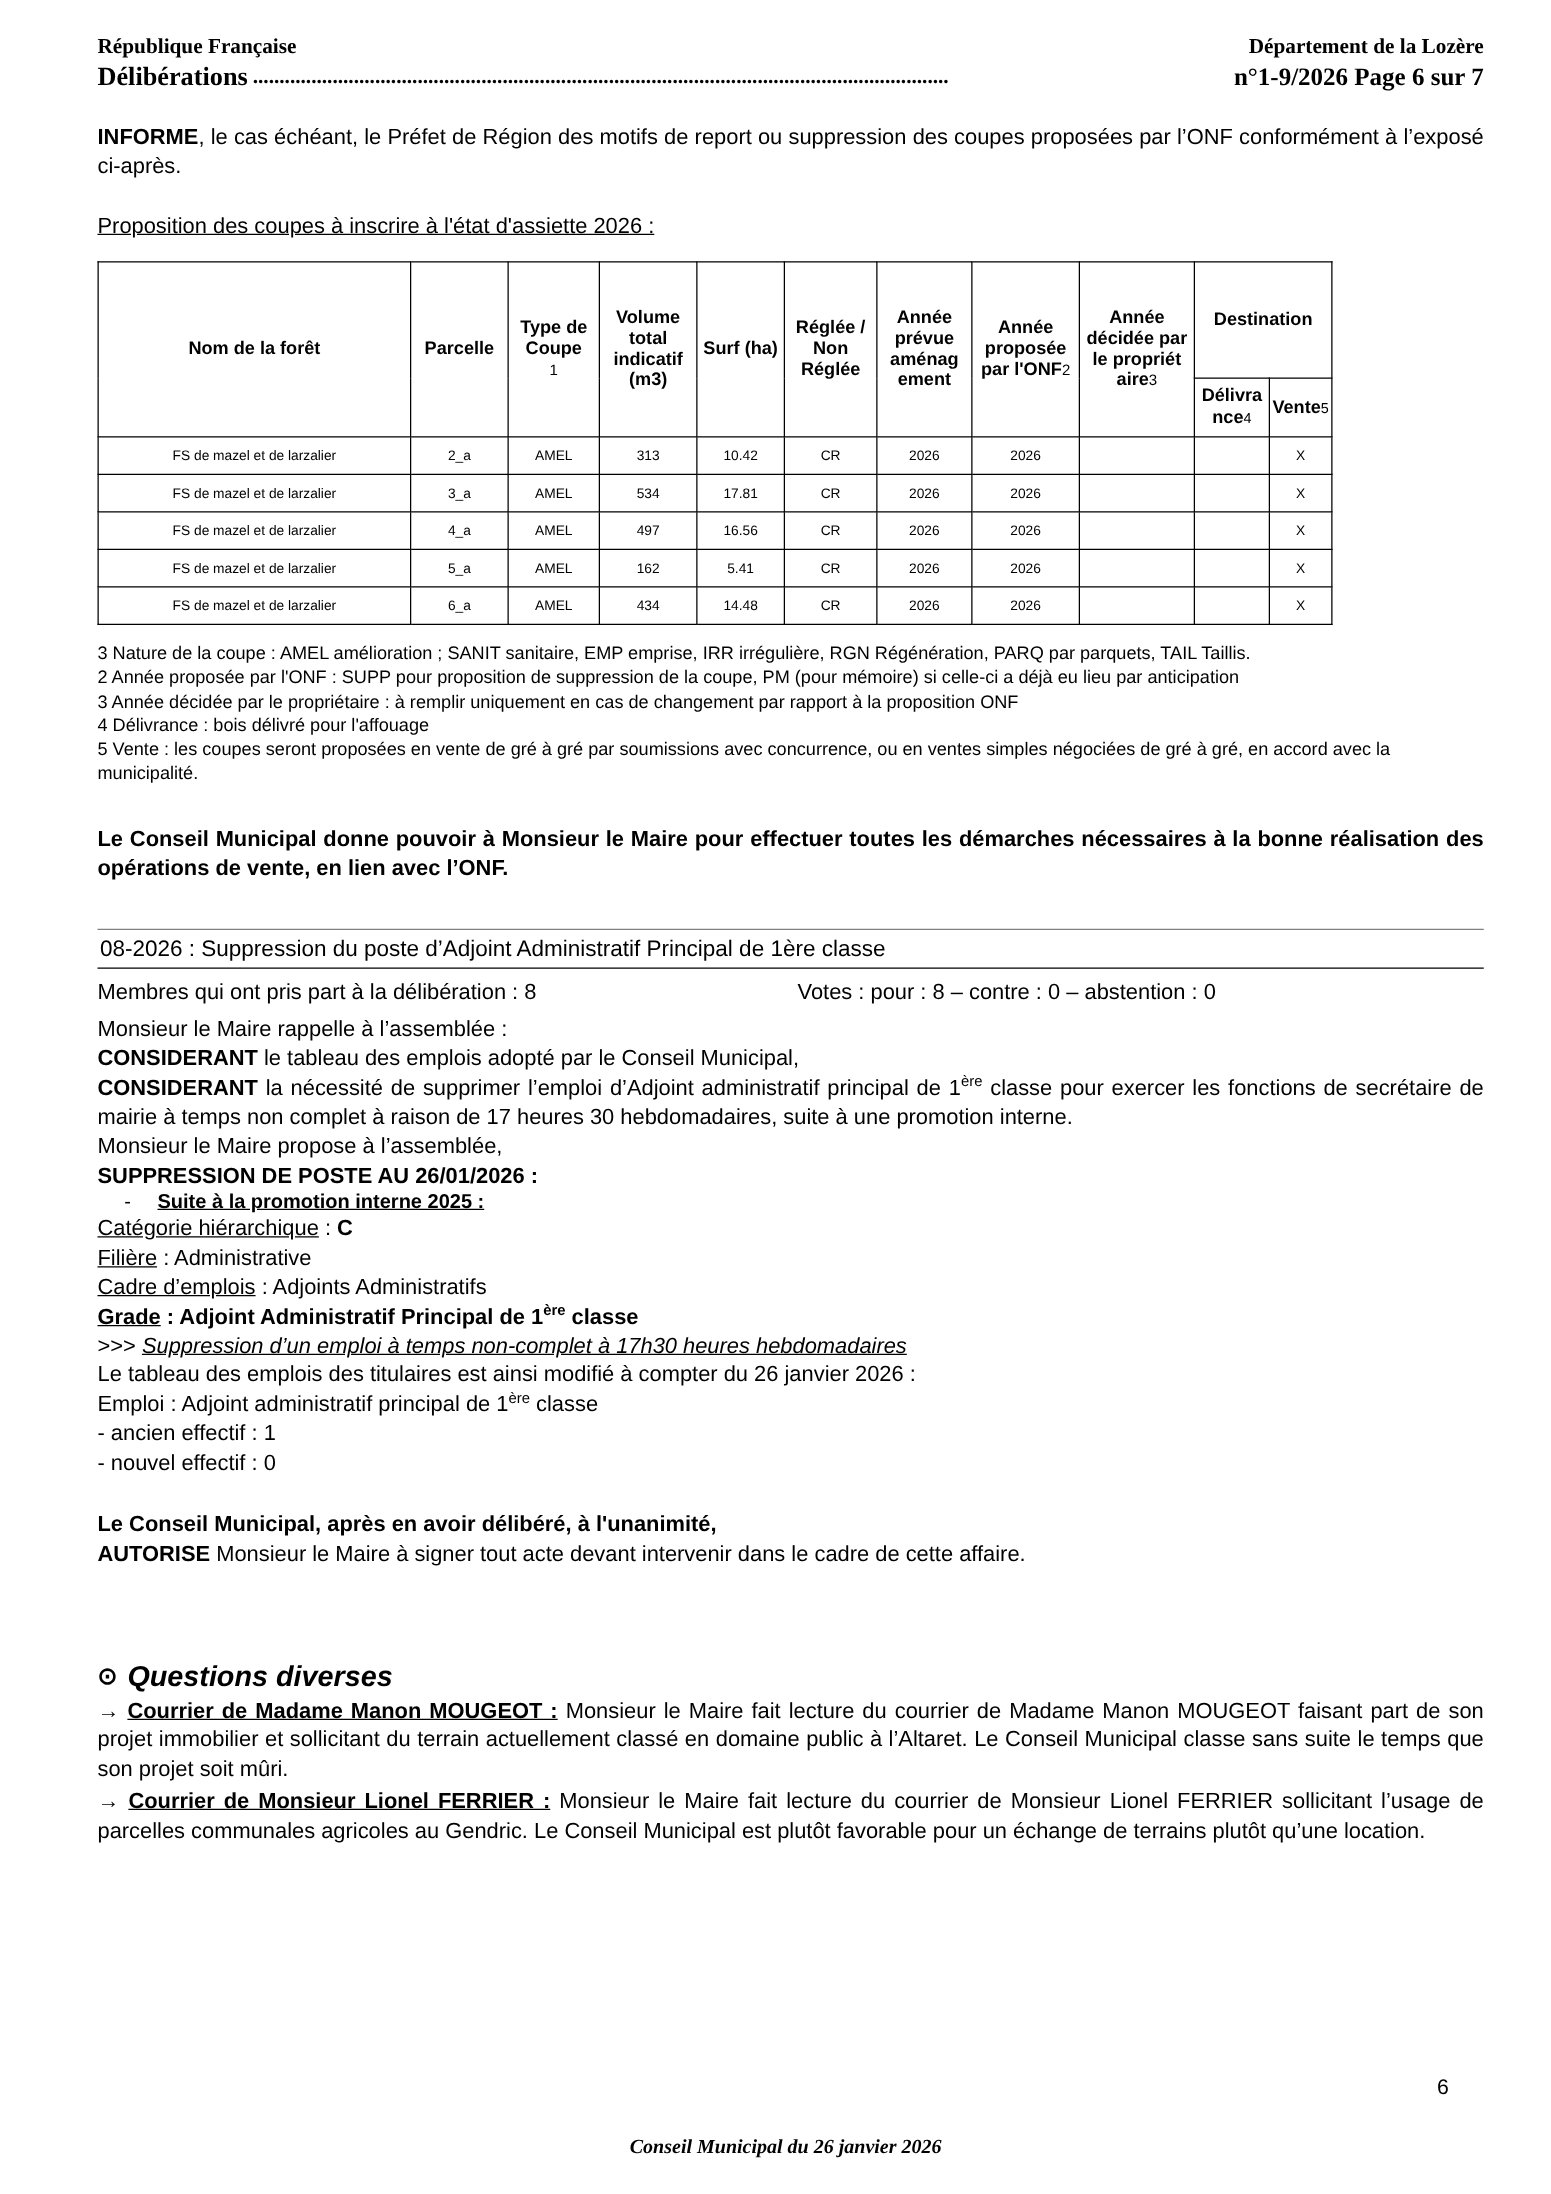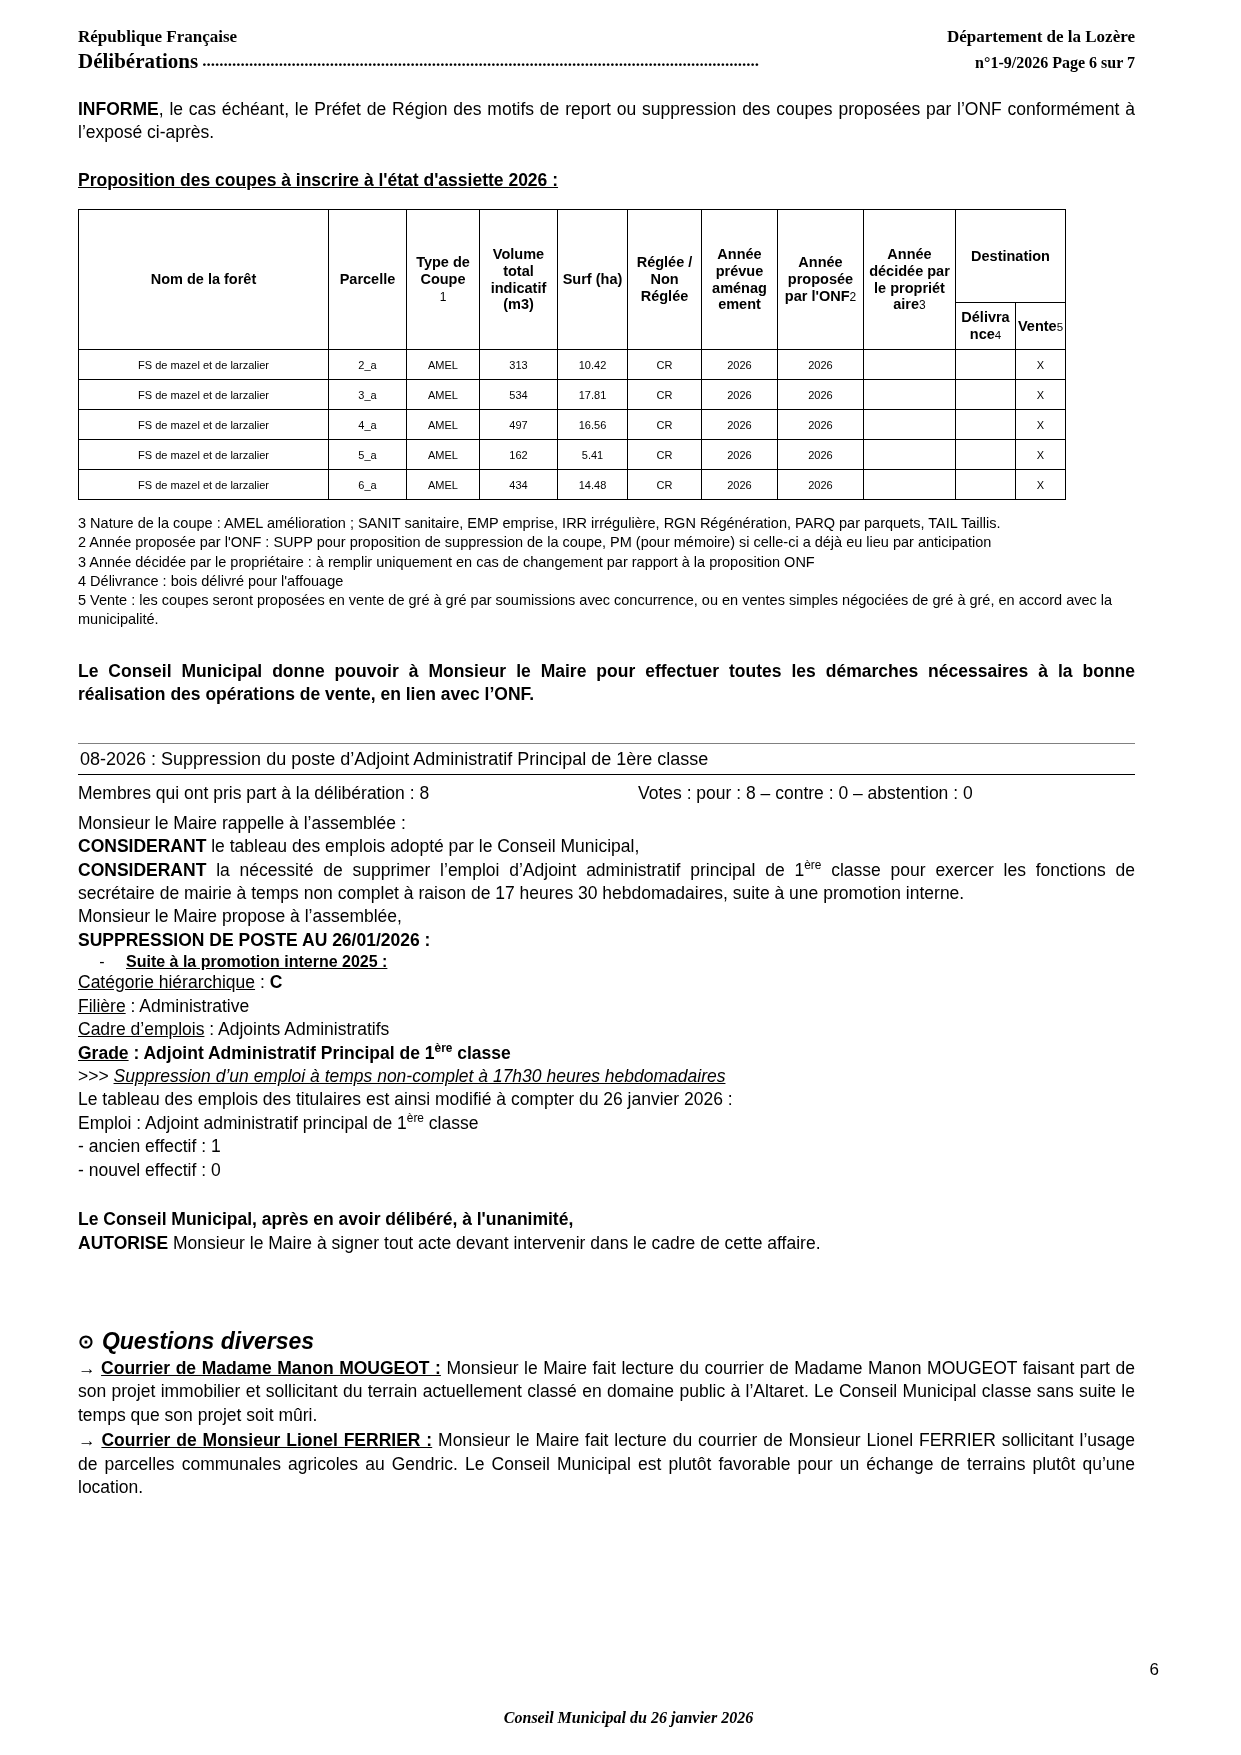--- a/index.html
+++ b/index.html
@@ -11,21 +11,21 @@
     width: 1241px;
     min-height: 1755px;
     font-family: "Liberation Sans", sans-serif;
     color: #000000;
     position: relative;
   }
   .page {
     width: 1241px;
     min-height: 1755px;
     box-sizing: border-box;
-    padding: 26px 106px 0 78px;
+    padding: 26px 54px 0 78px;
     position: relative;
   }
 
   
   .doc-header {
     font-family: "Liberation Serif", serif;
     font-weight: bold;
   }
   .hdr-row1 {
     display: flex;
@@ -45,42 +45,42 @@
   .hdr-dots {
     flex: 1 1 auto;
     overflow: hidden;
     white-space: nowrap;
     font-size: 17px;
     letter-spacing: 0px;
     margin: 0 2px 0 4px;
     position: relative;
     top: -2px;
   }
-  .hdr-ref { font-size: 16px; }
+  .hdr-ref { font-size: 20px; }
 
   
   .para {
     font-size: 17.5px;
     line-height: 1.33;
     text-align: justify;
     margin: 0;
   }
   .bold { font-weight: bold; }
   .ital { font-style: italic; }
   .und { text-decoration: underline; }
   sup { font-size: 0.68em; vertical-align: super; line-height: 0; }
 
   .block-informe {
     margin-top: 22px;
   }
 
   .subtitle-proposition {
     margin-top: 26px;
     font-size: 17.5px;
-    font-weight: bold;
+    font-weight: normal;
     text-decoration: underline;
   }
 
   
   table.coupes {
     margin-top: 18px;
     border-collapse: collapse;
     width: 987px;
     table-layout: fixed;
     font-size: 15px;

